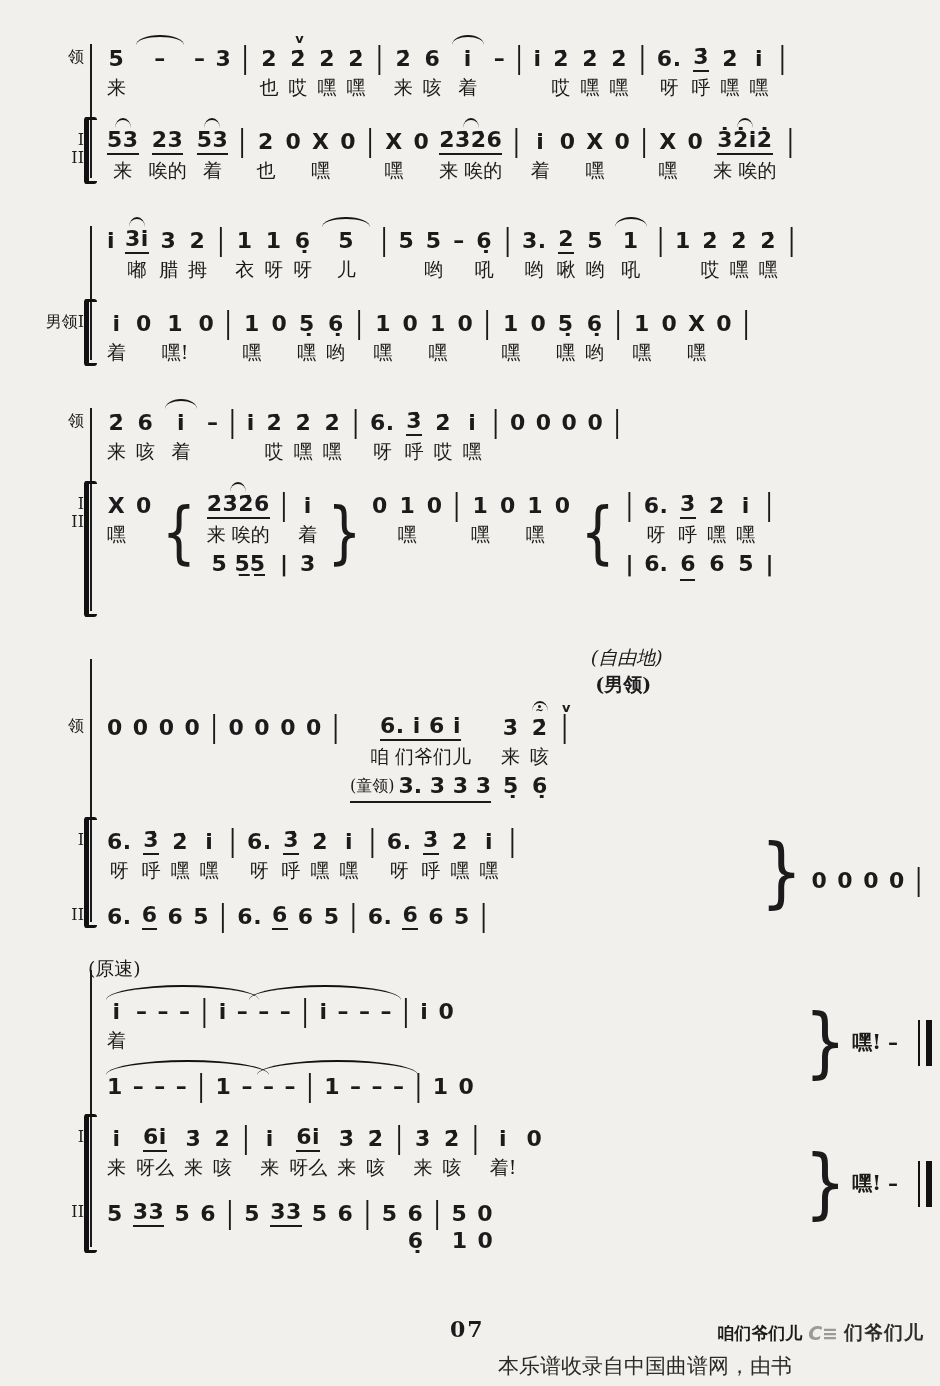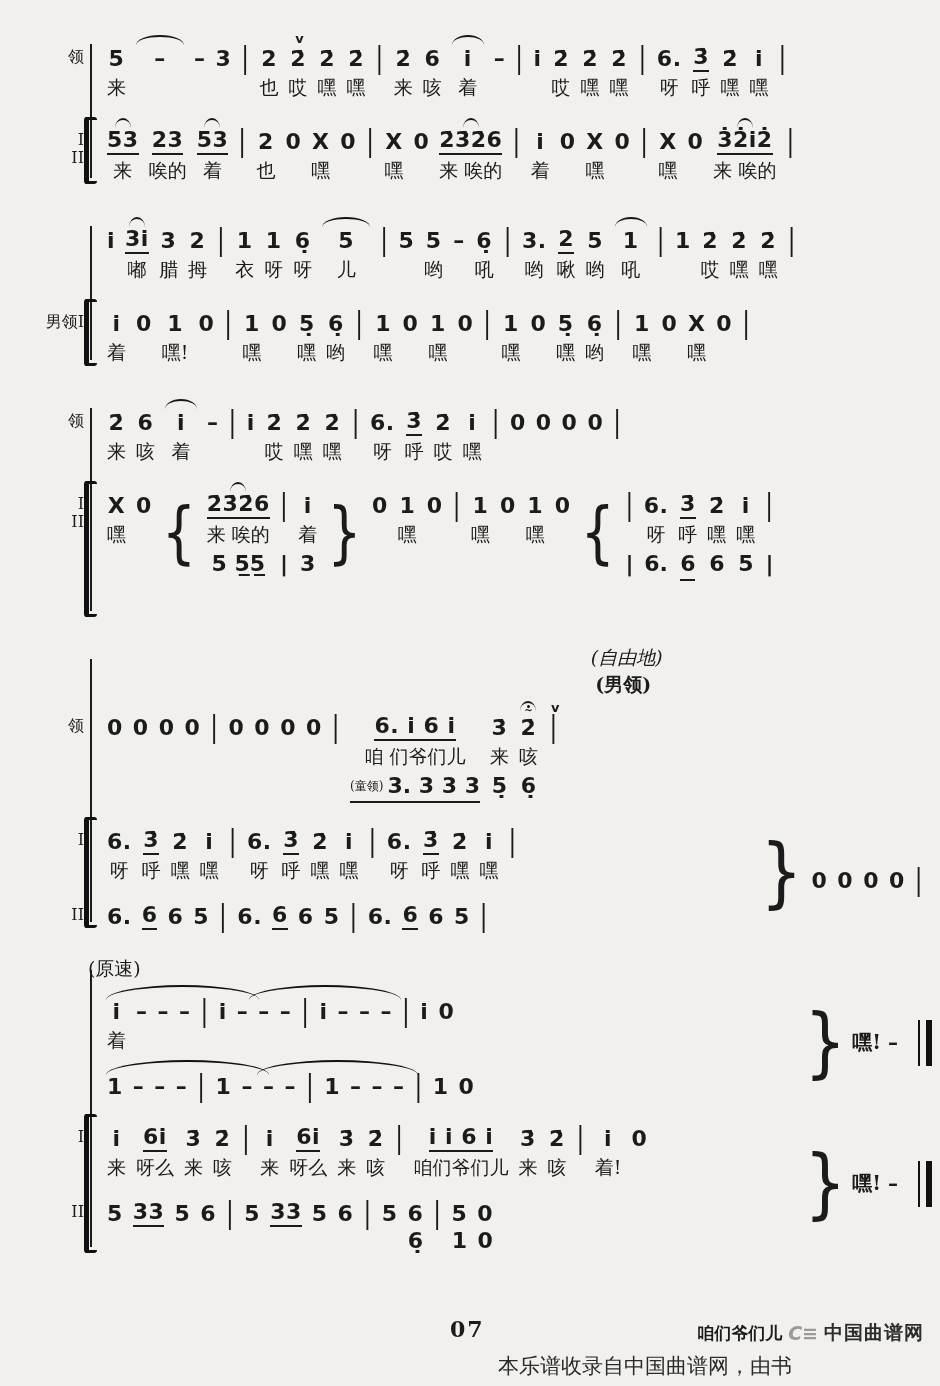--- a/index.html
+++ b/index.html
@@ -15,21 +15,21 @@
   .vbracket{position:absolute;left:50px;top:4px;bottom:4px;width:8px;border-left:5px solid #111;border-top:3px solid #111;border-bottom:3px solid #111;border-radius:3px;}
   .row{display:flex;align-items:flex-start;margin-bottom:2px;}
   .rlabel{flex:none;width:50px;text-align:right;padding-right:12px;padding-top:18px;font-family:"DejaVu Serif","Liberation Serif",serif;font-size:16px;line-height:1.1;white-space:pre-line;}
   .cells{position:relative;display:flex;align-items:flex-start;padding-left:6px;}
   .cell{display:flex;flex-direction:column;align-items:center;margin:0 5px;}
   .decktop{height:15px;display:flex;align-items:flex-end;justify-content:center;overflow:visible;}
   .note{font-size:22px;font-weight:700;line-height:27px;white-space:nowrap;letter-spacing:0.5px;}
   .note.u,.bnote.u{border-bottom:2px solid #1b1b1b;padding-bottom:1px;line-height:24px;}
   .lyr{font-family:"DejaVu Serif","Liberation Serif",serif;font-size:19px;line-height:31px;min-height:31px;white-space:nowrap;}
   .bnote{font-size:22px;font-weight:700;line-height:28px;min-height:28px;white-space:nowrap;display:flex;align-items:center;}
-  .bpre{font-family:"DejaVu Serif","Liberation Serif",serif;font-size:12px;font-weight:400;margin-right:4px;}
+  .bpre{font-family:"DejaVu Serif","Liberation Serif",serif;font-size:16px;font-weight:400;margin-right:4px;}
   .cell.bar .note{font-weight:400;font-size:23px;transform:scaleY(1.3);}
   .cell.brace .note{font-weight:400;font-size:54px;line-height:54px;transform:scaleY(1.25);margin-top:14px;}
   .arcline{display:inline-block;height:8px;min-width:14px;border-top:2px solid #151515;border-radius:50% 50% 0 0/100% 100% 0 0;}
   .ferm{display:inline-flex;flex-direction:column;align-items:center;}
   .ferm .arcline{width:16px;}
   .fdot{width:3px;height:3px;background:#111;border-radius:50%;margin-top:-6px;}
   .fwav{font-size:10px;line-height:6px;font-weight:700;}
   .bmark{font-size:13px;font-weight:700;line-height:13px;margin-left:3px;}
   .cells.slur::before{content:"";position:absolute;left:10px;right:55%;top:2px;height:13px;border-top:2px solid #111;border-radius:50% 50% 0 0/100% 100% 0 0;}
   .cells.slur::after{content:"";position:absolute;left:42%;right:16%;top:2px;height:13px;border-top:2px solid #111;border-radius:50% 50% 0 0/100% 100% 0 0;}
@@ -1366,25 +1366,20 @@
                   <div class="note">2̇</div>
                   <div class="lyr">咳</div>
                 </div>
                 <div class="cell bar">
                   <div class="decktop"></div>
                   <div class="note">|</div>
                   <div class="lyr"></div>
                 </div>
                 <div class="cell">
                   <div class="decktop"></div>
-                  <div class="note u">i i 6 i</div>
-                  <div class="lyr">咱们爷们儿</div>
-                </div>
-                <div class="cell">
-                  <div class="decktop"></div>
                   <div class="note">3̇</div>
                   <div class="lyr">来</div>
                 </div>
                 <div class="cell">
                   <div class="decktop"></div>
                   <div class="note">2̇</div>
                   <div class="lyr">咳</div>
                 </div>
                 <div class="cell bar">
                   <div class="decktop"></div>
@@ -1491,18 +1486,18 @@
           </div>
         </div>
       </div>
     </div>
 
   <div class="pagenum">07</div>
 
   <div class="f-upload">
     <span>咱们爷们儿</span>
     <span class="logo-c">C≡</span>
-    <span class="logo-name">中国曲谱网</span>
+    <span class="logo-name">们爷们儿</span>
   </div>
 
   <div class="f-note">本乐谱收录自中国曲谱网，由书</div>
 
 </div>
 
 </body></html>

